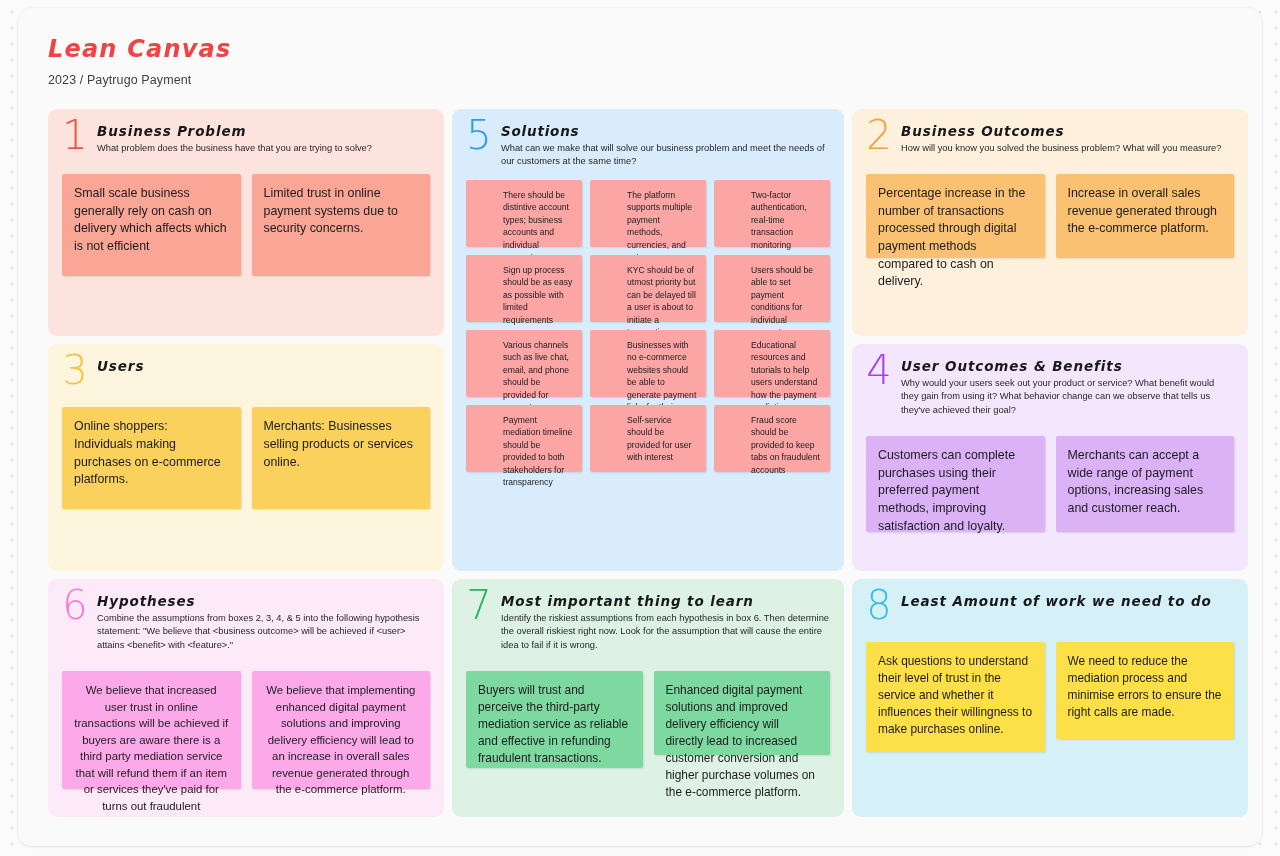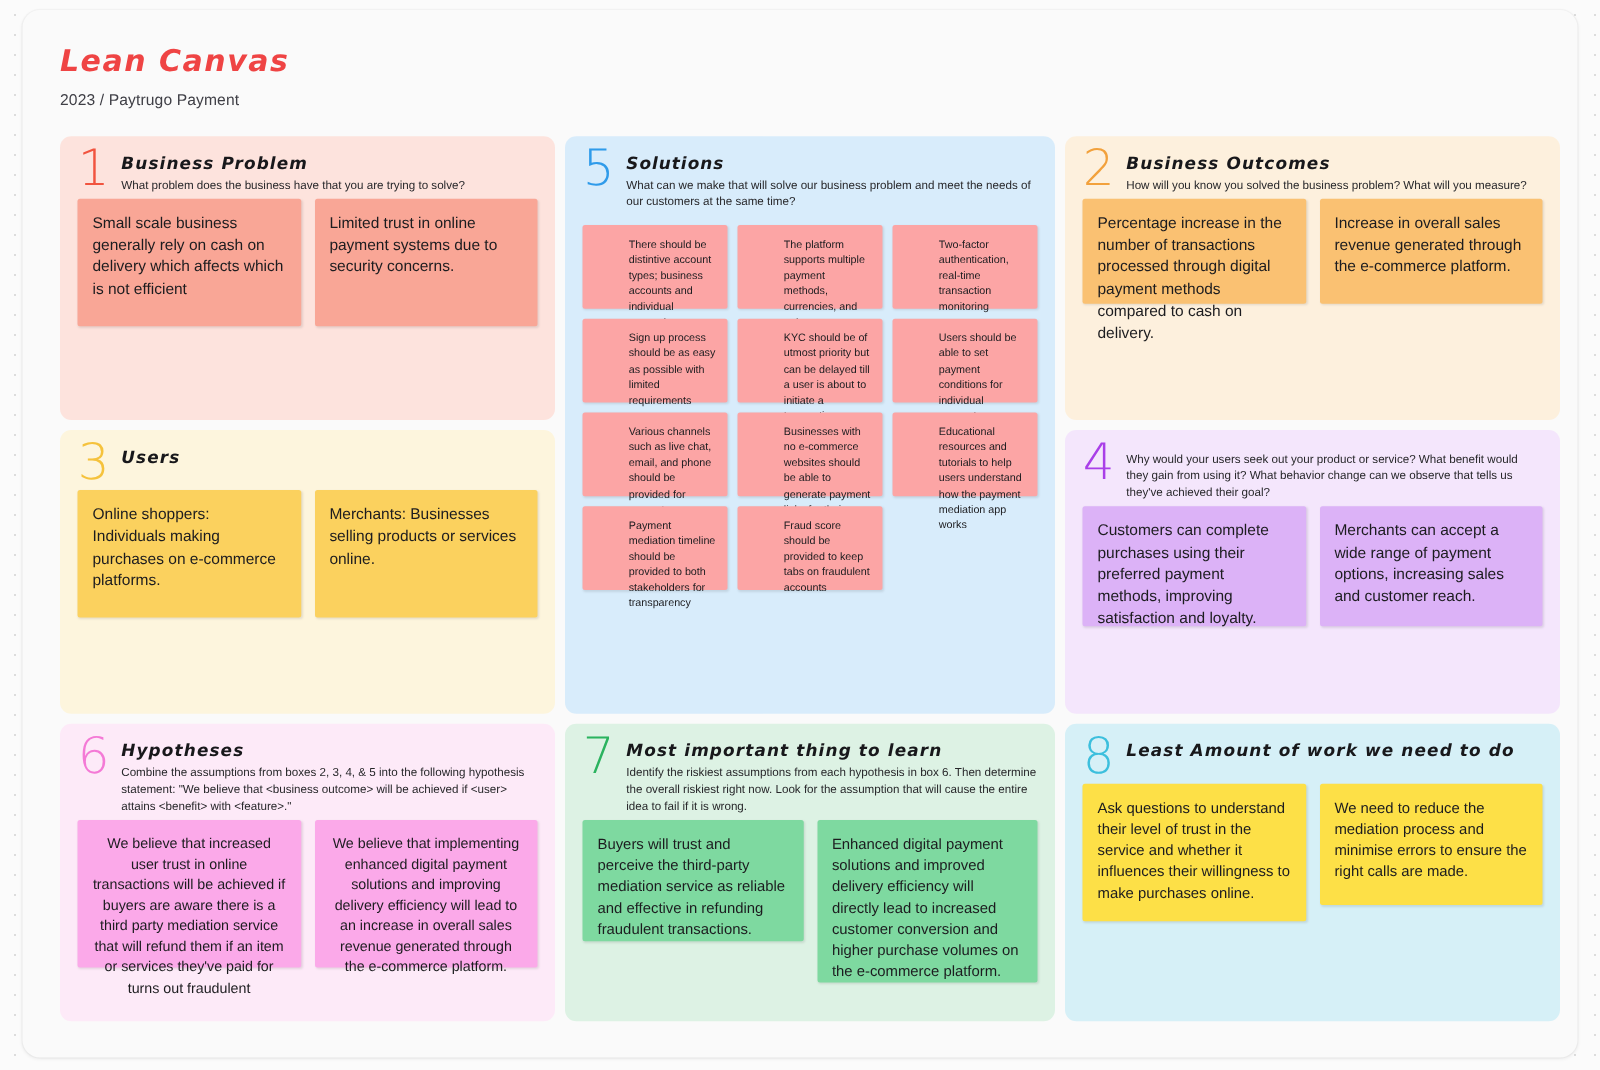--- a/index.html
+++ b/index.html
@@ -108,21 +108,21 @@
     font-size: 9.3px;
     line-height: 1.45;
     color: #27272a;
     max-width: 355px;
   }
 
   
   .notes {
     display: flex;
     gap: 11px;
-    margin-top: 4px;
+    margin-top: 19px;
   }
   .note {
     flex: 1 1 0;
     min-width: 0;
     border-radius: 2px;
     padding: 11px 12px 12px 12px;
     font-size: 12.4px;
     line-height: 1.42;
     color: #1c1c1f;
     box-shadow: 1px 1px 2px rgba(0,0,0,.10);
@@ -180,21 +180,21 @@
   .p-work      .note { font-size: 11.9px; }
 
   .p-solutions .ptitle { letter-spacing: .8px; }
 
   
   .notes.fill-prob  .note { height: 102px; }
   .notes.fill-users .note { height: 102px; }
   .notes.fill-out   .note { height: 84px; }
   .notes.fill-ben   .note { height: 96px; }
   .notes.fill-hyp   .note { height: 118px; text-align: center; }
-  .notes.fill-learn .note { height: 130px; align-self: flex-start; }
+  .notes.fill-learn .note { height: 84px; align-self: flex-start; }
   .notes.fill-work  .note { height: 110px; align-self: flex-start; }
   .notes.fill-learn .note:first-child { height: 97px; }
   .notes.fill-work  .note:last-child  { height: 97px; }
 </style>
 </head>
 <body>
 
 <div id="board">
 
   <div>
@@ -243,20 +243,21 @@
         <div class="note sm">There should be distintive account types; business accounts and individual accounts</div>
         <div class="note sm">The platform supports multiple payment methods, currencies, and gateways.</div>
         <div class="note sm">Two-factor authentication, real-time transaction monitoring</div>
         <div class="note sm">Sign up process should be as easy as possible with limited requirements</div>
         <div class="note sm">KYC should be of utmost priority but can be delayed till a user is about to initiate a transaction</div>
         <div class="note sm">Users should be able to set payment conditions for individual accounts</div>
         <div class="note sm">Various channels such as live chat, email, and phone should be provided for support</div>
         <div class="note sm">Businesses with no e-commerce websites should be able to generate payment links for their payments</div>
         <div class="note sm">Educational resources and tutorials to help users understand how the payment mediation app works</div>
         <div class="note sm">Payment mediation timeline should be provided to both stakeholders for transparency</div>
+        <div class="note sm">Self-service should be provided for user with interest</div>
         <div class="note sm">Fraud score should be provided to keep tabs on fraudulent accounts</div>
       </div>
     </div>
 
     <div class="panel p-outcomes col-3 r-top h-prob">
       <div class="phead">
         <div class="pnum">2</div>
         <div class="ptexts">
           <div class="ptitle">Business Outcomes</div>
           <div class="pdesc">How will you know you solved the business problem? What will you measure?</div>
@@ -265,20 +266,21 @@
       <div class="notes fill-out">
         <div class="note">Percentage increase in the number of transactions processed through digital payment methods compared to cash on delivery.</div>
         <div class="note">Increase in overall sales revenue generated through the e-commerce platform.</div>
       </div>
     </div>
 
     <div class="panel p-benefits col-3 r-mid h-mid">
       <div class="phead">
         <div class="pnum">4</div>
         <div class="ptexts">
+          <div class="ptitle">User Outcomes &amp; Benefits</div>
           <div class="pdesc">Why would your users seek out your product or service? What benefit would they gain from using it? What behavior change can we observe that tells us they've achieved their goal?</div>
         </div>
       </div>
       <div class="notes fill-ben">
         <div class="note">Customers can complete purchases using their preferred payment methods, improving satisfaction and loyalty.</div>
         <div class="note">Merchants can accept a wide range of payment options, increasing sales and customer reach.</div>
       </div>
     </div>
 
     <div class="panel p-hypotheses col-1 r-bottom">

